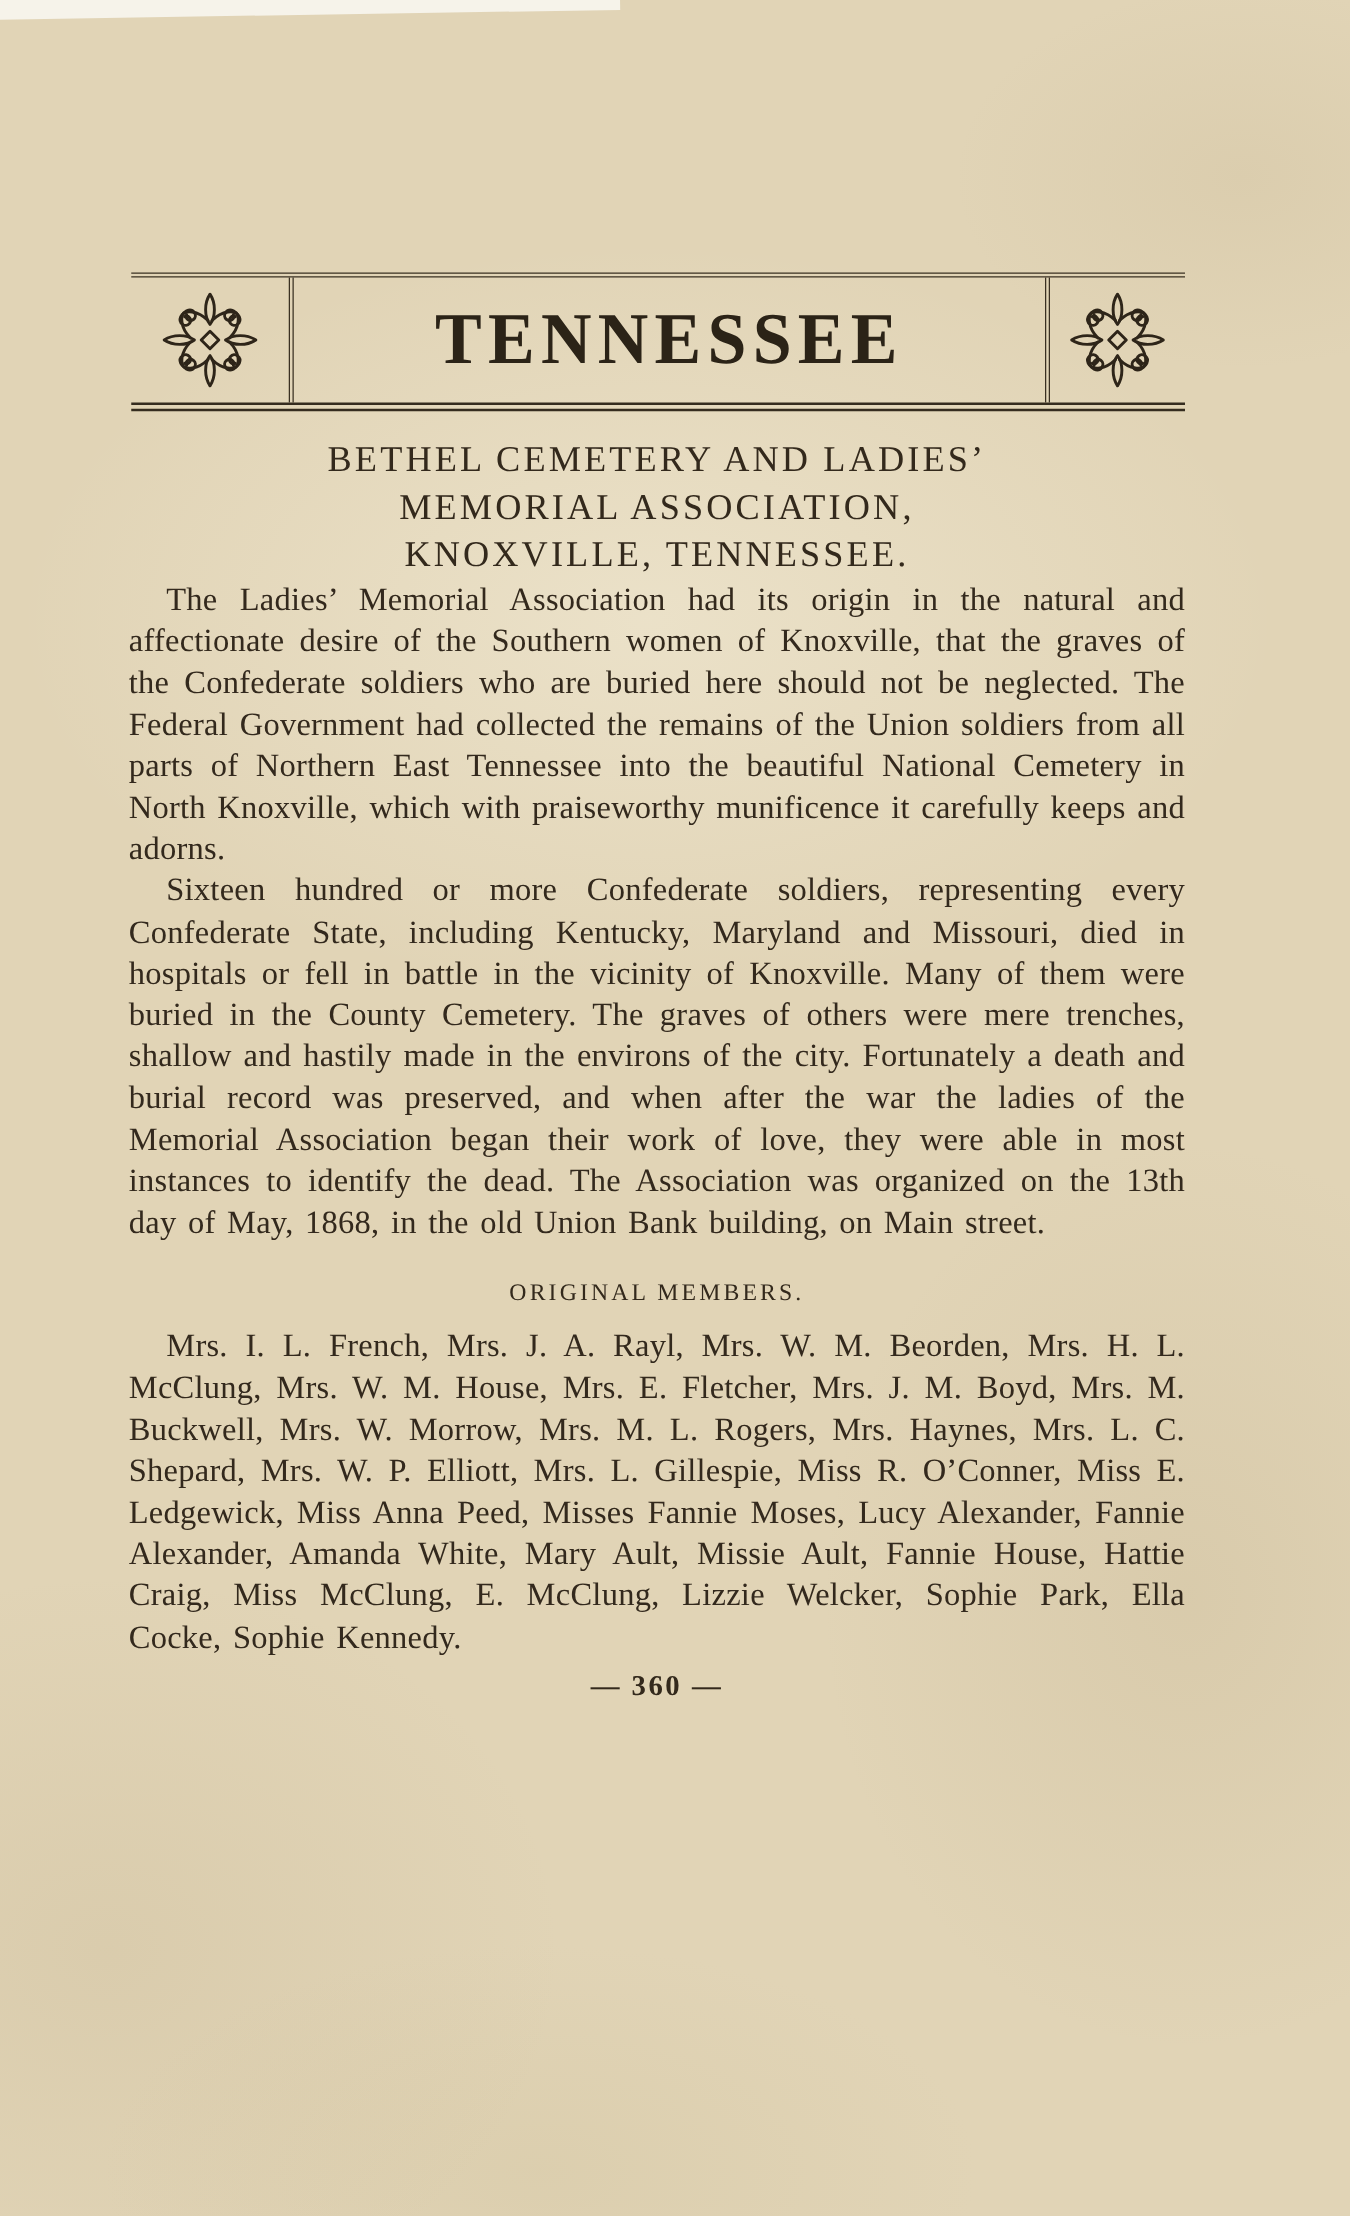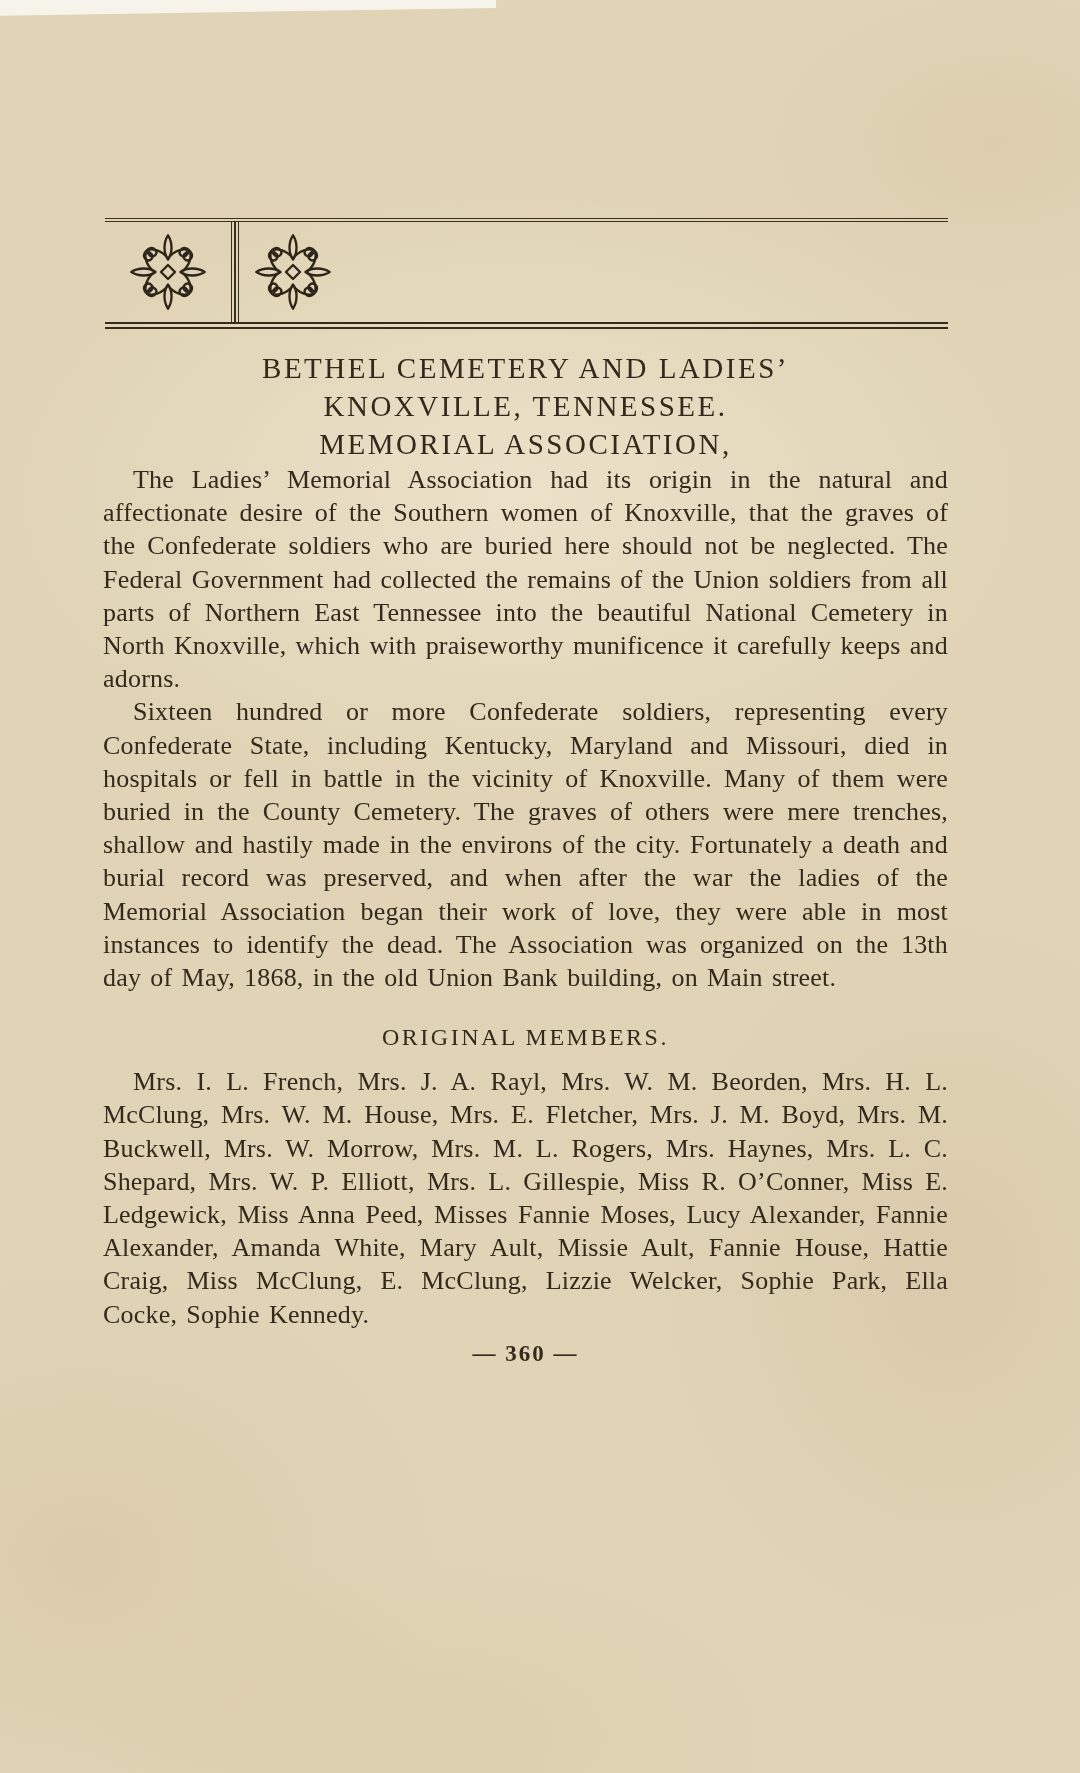--- a/index.html
+++ b/index.html
@@ -82,21 +82,21 @@
     text-indent: 30px;
     word-spacing: 2.5px;
     letter-spacing: 0.2px;
     color: #33291d;
   }
   .body-para.first { }
 
   .section-heading {
     margin: 30px 0 14px 0;
     text-align: center;
-    font-size: 24px;
+    font-size: 19px;
     letter-spacing: 2.5px;
     color: #33291c;
   }
 
   .page-number {
     margin-top: 10px;
     text-align: center;
     font-size: 23px;
     font-weight: bold;
     letter-spacing: 2px;
@@ -121,20 +121,23 @@
             </g>
           </defs>
           <use href="#arm-l"></use>
           <use href="#arm-l" transform="rotate(90)"></use>
           <use href="#arm-l" transform="rotate(180)"></use>
           <use href="#arm-l" transform="rotate(270)"></use>
           <path d="M 0 -9 L 9 0 L 0 9 L -9 0 Z"></path>
         </svg>
       </span>
     </div>
+    <div class="masthead-cell center">
+      <span class="masthead-title">TENNESSEE</span>
+    </div>
     <div class="masthead-cell right">
       <span>
         <svg class="fleuron" viewBox="-50 -50 100 100" fill="none" stroke="#2e2519" stroke-width="3" stroke-linecap="round" stroke-linejoin="round">
           <defs>
             <g id="arm-r">
               <path d="M 0 -16 C 6 -24, 6 -38, 0 -47 C -6 -38, -6 -24, 0 -16 Z"></path>
               <path d="M -2 -20 C -12 -30, -26 -32, -30 -24 C -33 -17, -25 -12, -21 -17 C -18 -21, -22 -26, -26 -24"></path>
               <path d="M 2 -20 C 12 -30, 26 -32, 30 -24 C 33 -17, 25 -12, 21 -17 C 18 -21, 22 -26, 26 -24"></path>
             </g>
           </defs>
@@ -144,22 +147,22 @@
           <use href="#arm-r" transform="rotate(270)"></use>
           <path d="M 0 -9 L 9 0 L 0 9 L -9 0 Z"></path>
         </svg>
       </span>
     </div>
   </div>
 
   <div class="article">
     <div class="article-title">
       <div>BETHEL CEMETERY AND LADIES’</div>
+      <div>MEMORIAL ASSOCIATION,</div>
       <div>KNOXVILLE, TENNESSEE.</div>
-      <div>MEMORIAL ASSOCIATION,</div>
     </div>
 
     <p class="body-para first">The Ladies’ Memorial Association had its origin in the natural and affectionate desire of the Southern women of Knoxville, that the graves of the Confederate soldiers who are buried here should not be neglected.  The Federal Government had collected the remains of the Union soldiers from all parts of Northern East Tennessee into the beautiful National Cemetery in North Knoxville, which with praiseworthy munificence it carefully keeps and adorns.</p>
     <p class="body-para">Sixteen hundred or more Confederate soldiers, representing every Confederate State, including Kentucky, Maryland and Missouri, died in hospitals or fell in battle in the vicinity of Knoxville.  Many of them were buried in the County Cemetery.  The graves of others were mere trenches, shallow and hastily made in the environs of the city.  Fortunately a death and burial record was preserved, and when after the war the ladies of the Memorial Association began their work of love, they were able in most instances to identify the dead.  The Association was organized on the 13th day of May, 1868, in the old Union Bank building, on Main street.</p>
 
     <div class="section-heading">ORIGINAL MEMBERS.</div>
 
     <p class="body-para">Mrs. I. L. French, Mrs. J. A. Rayl, Mrs. W. M. Beorden, Mrs. H. L. McClung, Mrs. W. M. House, Mrs. E. Fletcher, Mrs. J. M. Boyd, Mrs. M. Buckwell, Mrs. W. Morrow, Mrs. M. L. Rogers, Mrs. Haynes, Mrs. L. C. Shepard, Mrs. W. P. Elliott, Mrs. L. Gillespie, Miss R. O’Conner, Miss E. Ledgewick, Miss Anna Peed, Misses Fannie Moses, Lucy Alexander, Fannie Alexander, Amanda White, Mary Ault, Missie Ault, Fannie House, Hattie Craig, Miss McClung, E. McClung, Lizzie Welcker, Sophie Park, Ella Cocke, Sophie Kennedy.</p>
 
     <div class="page-number">— 360 —</div>

